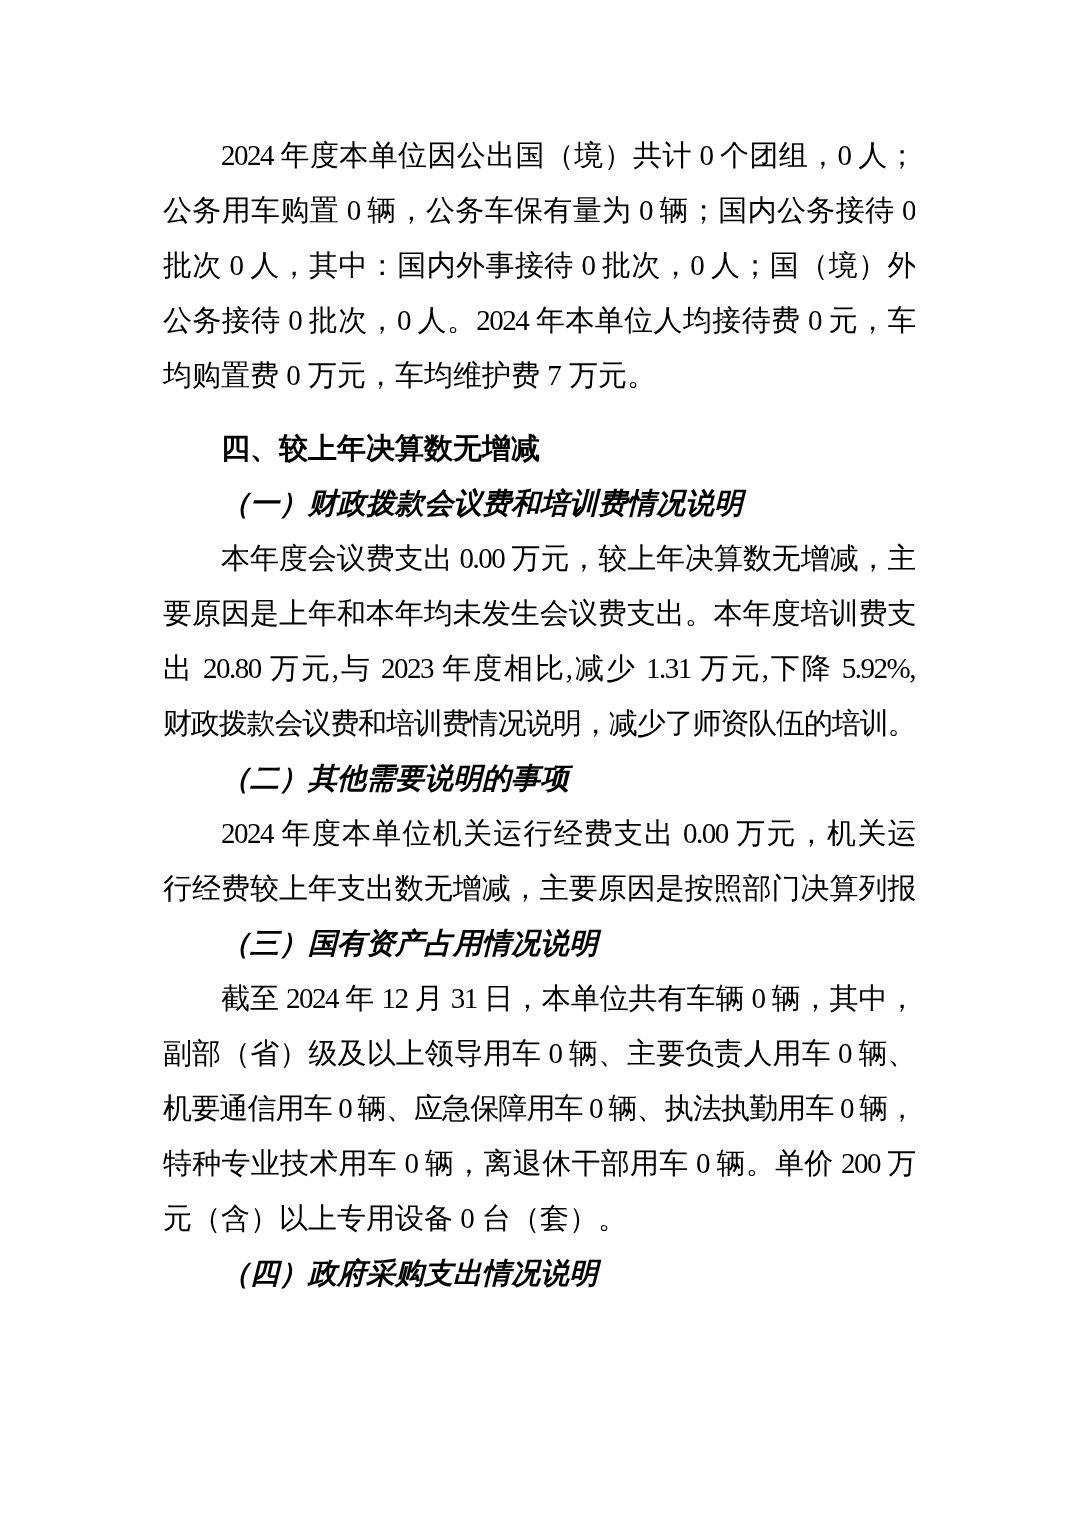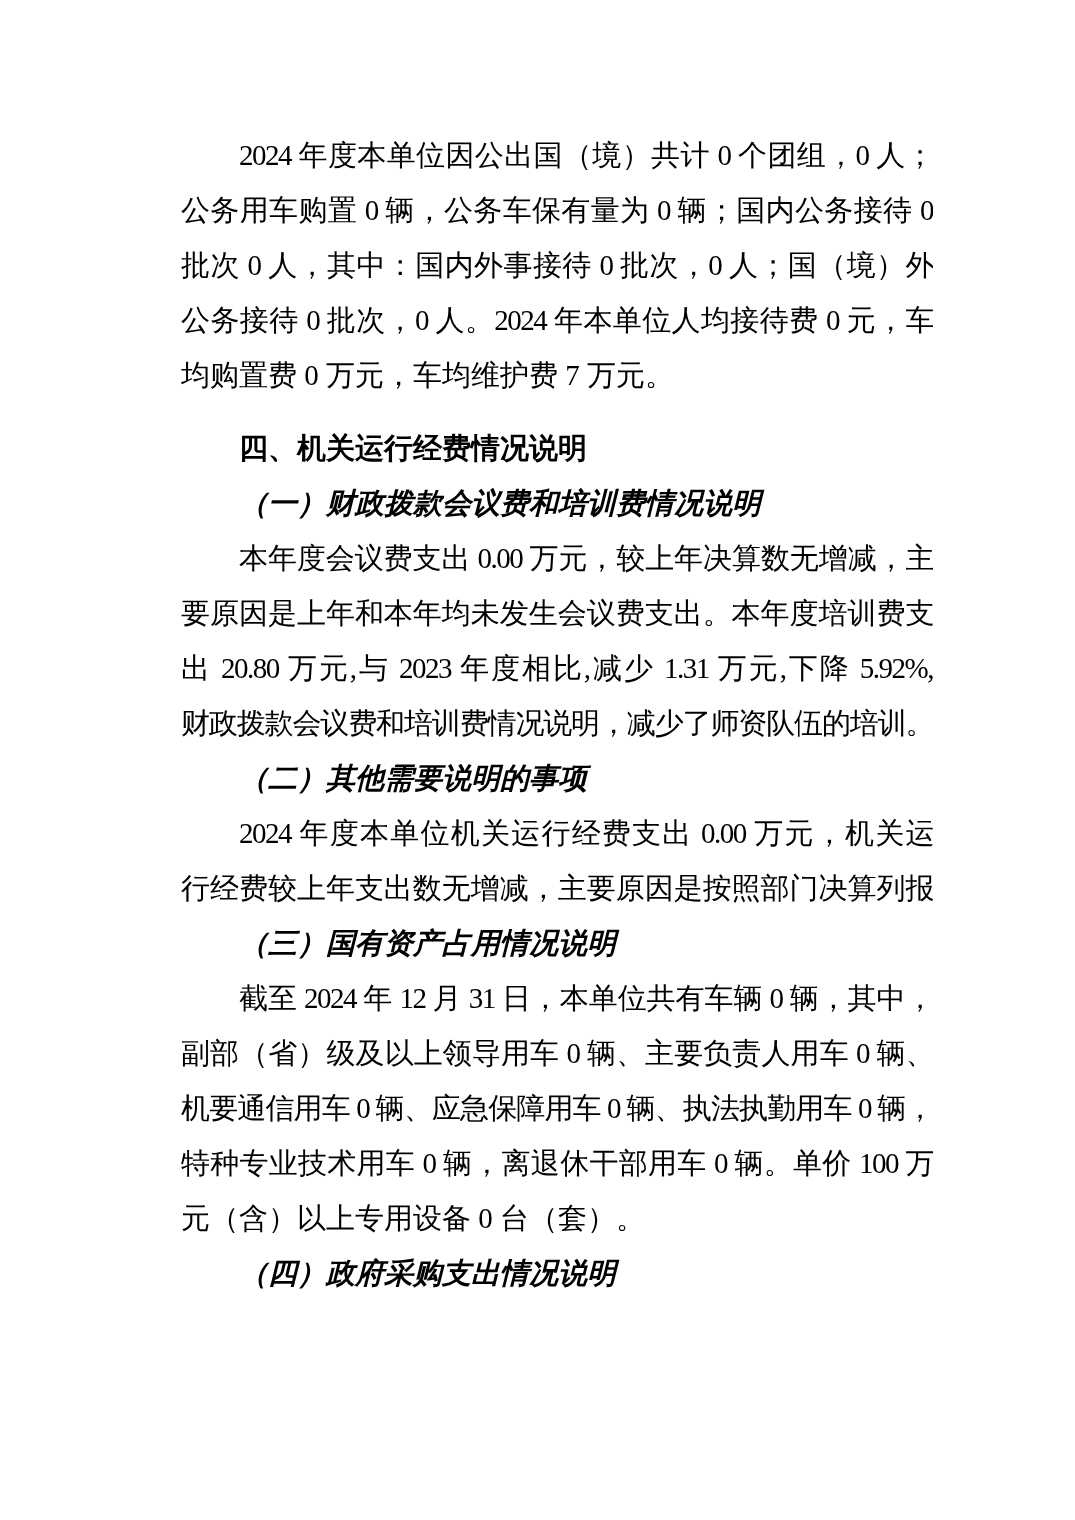--- a/index.html
+++ b/index.html
@@ -7,21 +7,21 @@
   .page {
     position: relative;
     width: 1075px;
     height: 1520px;
     background: #ffffff;
     overflow: hidden;
     color: #000000;
   }
   .content {
     position: absolute;
-    left: 181px;
+    left: 163px;
     top: 128px;
     width: 752px;
     font-family: "Liberation Serif", "DejaVu Serif", serif;
     font-size: 29px;
     line-height: 55px;
     color: #000000;
   }
   .line {
     height: 55px;
     overflow: hidden;
@@ -53,21 +53,21 @@
 <div class="page">
   <div class="content" id="document-content">
       <div class="block paragraph">
         <div class="line indent justify">2024 年度本单位因公出国（境）共计 0 个团组，0 人；</div>
         <div class="line justify">公务用车购置 0 辆，公务车保有量为 0 辆；国内公务接待 0</div>
         <div class="line justify">批次 0 人，其中：国内外事接待 0 批次，0 人；国（境）外</div>
         <div class="line justify">公务接待 0 批次，0 人。2024 年本单位人均接待费 0 元，车</div>
         <div class="line">均购置费 0 万元，车均维护费 7 万元。</div>
       </div>
       <div class="block section-heading">
-        <div class="line indent">四、机关运行经费情况说明</div>
+        <div class="line indent">四、较上年决算数无增减</div>
       </div>
       <div class="block subsection-heading">
         <div class="line indent">（一）财政拨款会议费和培训费情况说明</div>
       </div>
       <div class="block paragraph">
         <div class="line indent justify">本年度会议费支出 0.00 万元，较上年决算数无增减，主</div>
         <div class="line justify">要原因是上年和本年均未发生会议费支出。本年度培训费支</div>
         <div class="line justify">出 20.80 万元,与 2023 年度相比,减少 1.31 万元,下降 5.92%,</div>
         <div class="line justify">财政拨款会议费和培训费情况说明，减少了师资队伍的培训。</div>
       </div>
@@ -78,20 +78,20 @@
         <div class="line indent justify">2024 年度本单位机关运行经费支出 0.00 万元，机关运</div>
         <div class="line justify">行经费较上年支出数无增减，主要原因是按照部门决算列报</div>
       </div>
       <div class="block subsection-heading">
         <div class="line indent">（三）国有资产占用情况说明</div>
       </div>
       <div class="block paragraph">
         <div class="line indent justify">截至 2024 年 12 月 31 日，本单位共有车辆 0 辆，其中，</div>
         <div class="line justify">副部（省）级及以上领导用车 0 辆、主要负责人用车 0 辆、</div>
         <div class="line justify">机要通信用车 0 辆、应急保障用车 0 辆、执法执勤用车 0 辆，</div>
-        <div class="line justify">特种专业技术用车 0 辆，离退休干部用车 0 辆。单价 100 万</div>
+        <div class="line justify">特种专业技术用车 0 辆，离退休干部用车 0 辆。单价 200 万</div>
         <div class="line">元（含）以上专用设备 0 台（套）。</div>
       </div>
       <div class="block subsection-heading">
         <div class="line indent">（四）政府采购支出情况说明</div>
       </div>
     </div>
 </div>
 
 </body></html>

